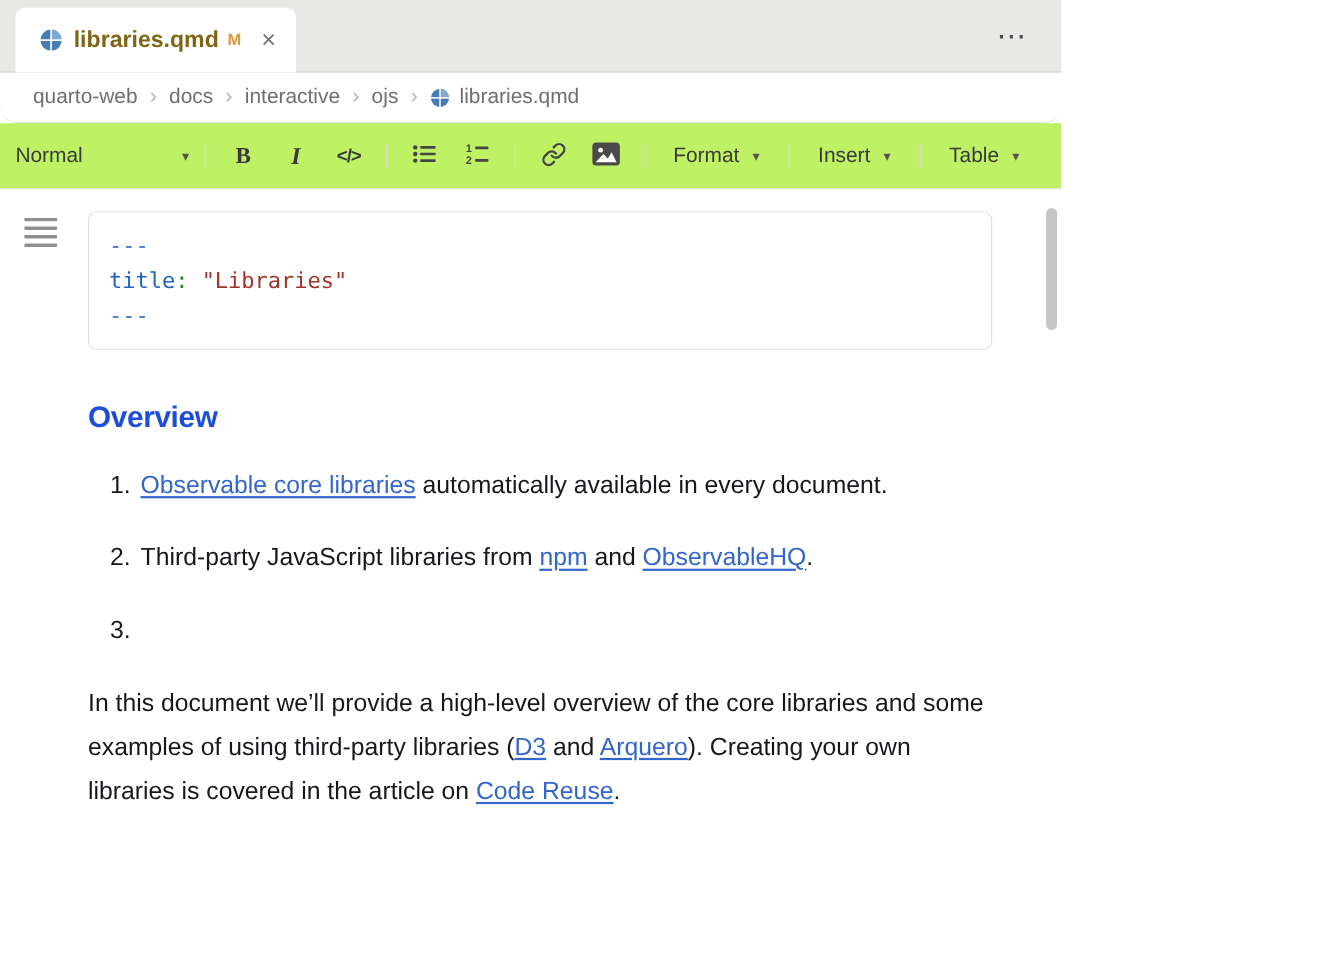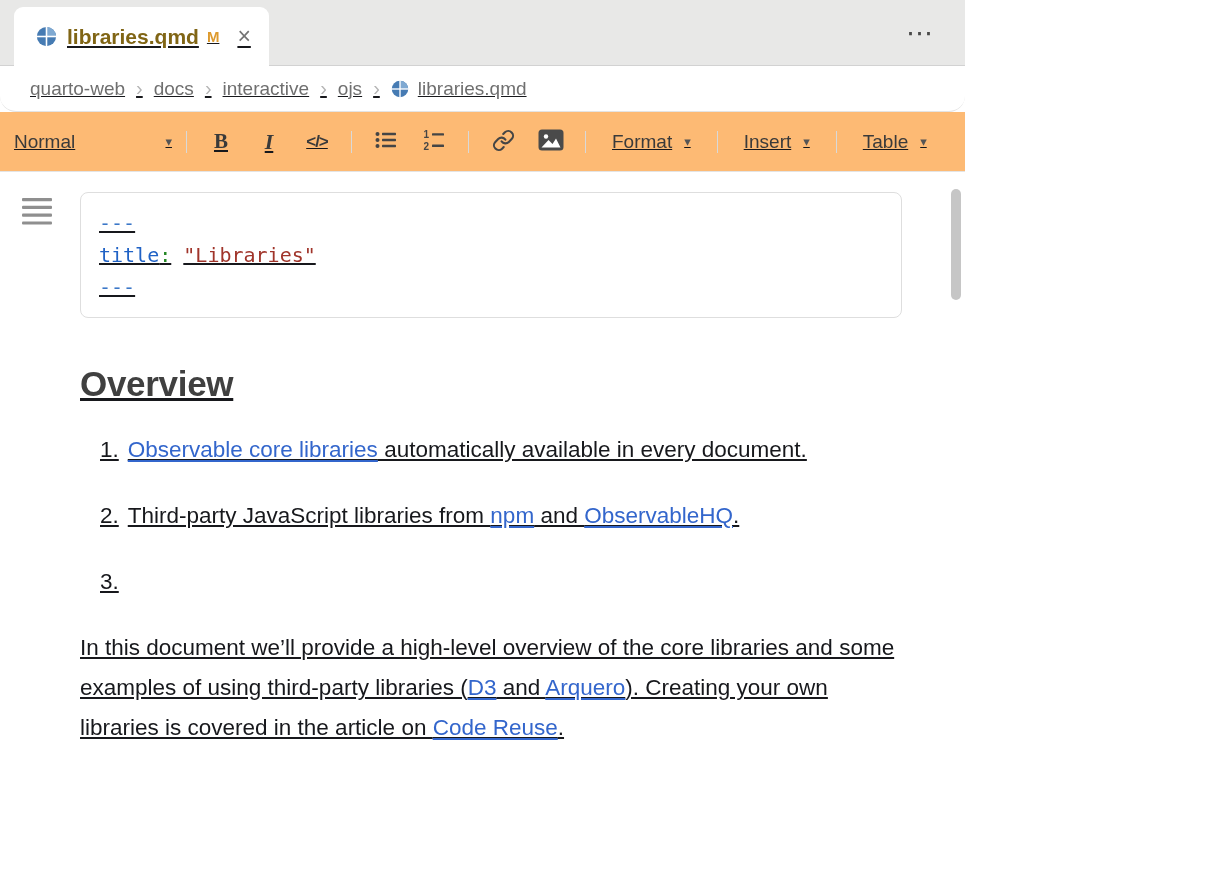--- a/index.html
+++ b/index.html
@@ -13,21 +13,21 @@
     --yaml-colon:#258825;
     --yaml-string:#a0342a;
     --body-text:#17181c;
     --toolbar-text:#3a3a3a;
     --breadcrumb-text:#6f6f6f;
   }
   *{box-sizing:border-box;}
   html,body{margin:0;padding:0;background:#fff;}
   .app{
     width:965px;height:889px;position:relative;overflow:hidden;background:#fff;
-    font-family:"Liberation Sans",sans-serif;color:var(--body-text);text-decoration:underline;
+    font-family:"Liberation Sans",sans-serif;color:var(--body-text);
   }
 
   
   .tabbar{
     height:66px;background:#e8e8e7;border-bottom:1px solid #d2d2d2;
     display:flex;align-items:flex-end;position:relative;
   }
   .tab{
     height:59px;margin-left:14px;margin-bottom:-1px;background:#fff;
     border-radius:9px 9px 0 0;display:flex;align-items:center;
@@ -49,21 +49,21 @@
     color:var(--breadcrumb-text);
     border-radius:16px;
   }
   .crumb{cursor:pointer;}
   .crumb-sep{margin:0 11px;color:#b5b5b5;font-size:20px;}
   .crumb-file{display:flex;align-items:center;cursor:pointer;}
   .crumb-file .q-icon{margin-right:9px;}
 
   
   .toolbar{
-    height:60px;background:#fdba74;border-bottom:1px solid #e4e4e4;
+    height:60px;background:#bef264;border-bottom:1px solid #e4e4e4;
     display:flex;align-items:center;font-size:19px;color:var(--toolbar-text);
   }
   .tb-sep{width:1px;height:22px;background:#d9d9d9;margin:0 10px;flex:none;}
   .style-dropdown{
     width:176px;display:flex;align-items:center;justify-content:space-between;
     padding:0 4px 0 14px;cursor:pointer;flex:none;
   }
   .chev{font-size:13px;color:#555;}
   .tb-btn{
     width:48px;height:42px;border:none;background:transparent;display:flex;
@@ -85,21 +85,21 @@
     font-size:20px;line-height:32px;cursor:text;background:#fff;
   }
   .code-line{white-space:pre;}
   .c-fence{color:var(--yaml-fence);}
   .c-key{color:var(--yaml-key);}
   .c-colon{color:var(--yaml-colon);}
   .c-str{color:var(--yaml-string);margin-left:1ch;}
   .c-val{color:#111;margin-left:1ch;}
 
   h1.doc-h1{
-    margin:46px 0 0;font-size:35px;font-weight:700;color:#404040;letter-spacing:-0.3px;
+    margin:46px 0 0;font-size:27px;font-weight:700;color:#1d4ed8;letter-spacing:-0.3px;
   }
   .para{font-size:22.5px;line-height:40px;margin:30px 0 0;max-width:1012px;}
   a.doc-link{color:var(--link);text-decoration:underline;text-underline-offset:3px;cursor:pointer;}
 
   ol.doc-list{list-style:none;margin:26px 0 0;padding:0 0 0 20px;}
   ol.doc-list li{display:flex;font-size:22.5px;line-height:40px;margin-bottom:26px;}
   .li-num{flex:none;margin-right:9px;}
   .li-body{max-width:950px;}
 
   .outro{margin-top:24px;}

